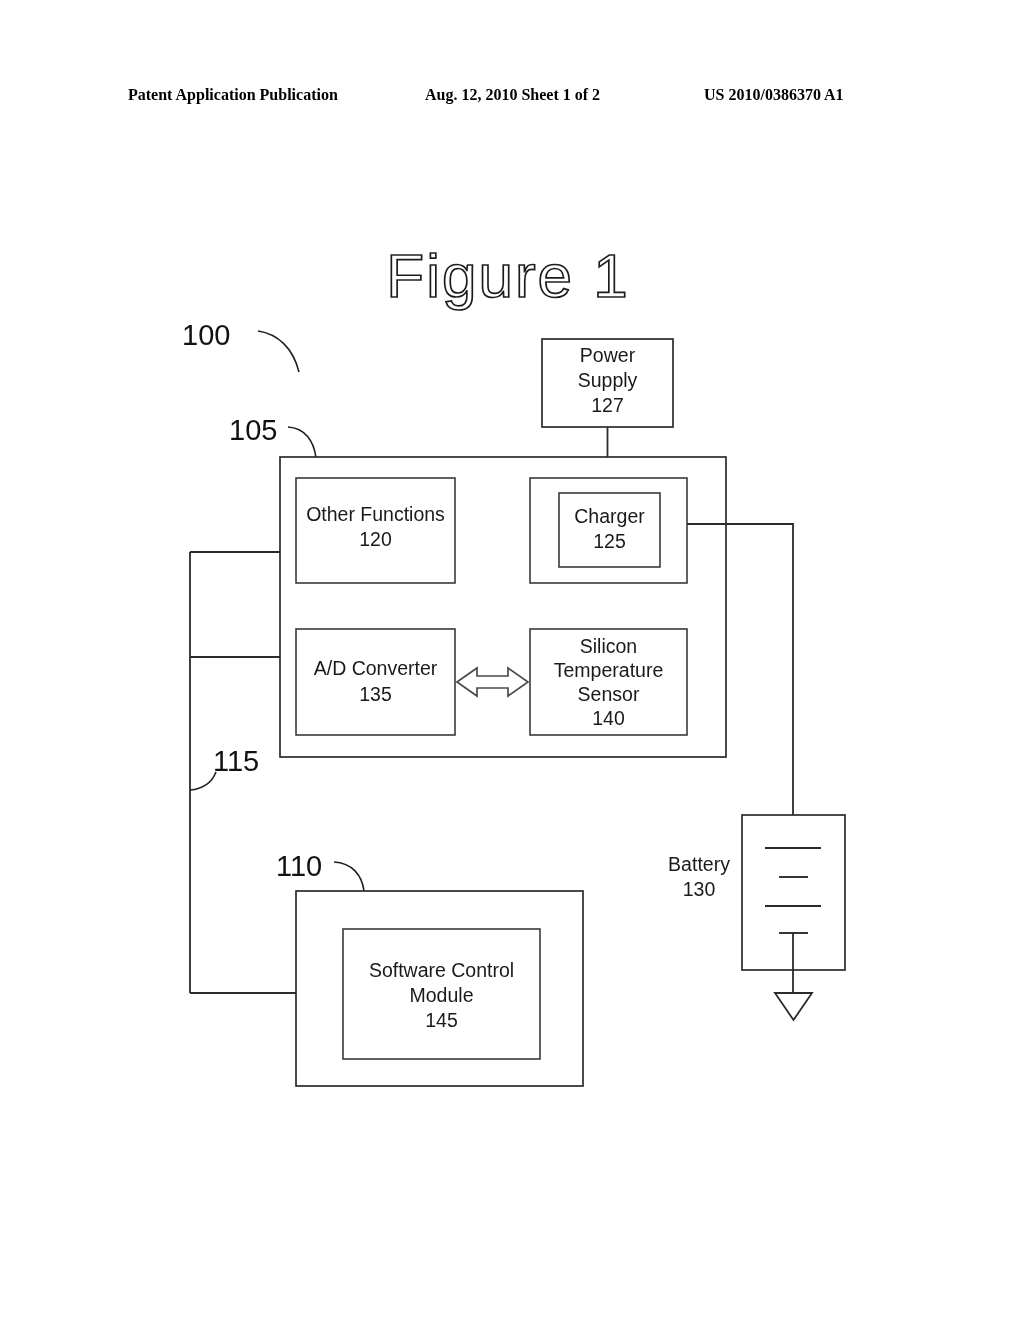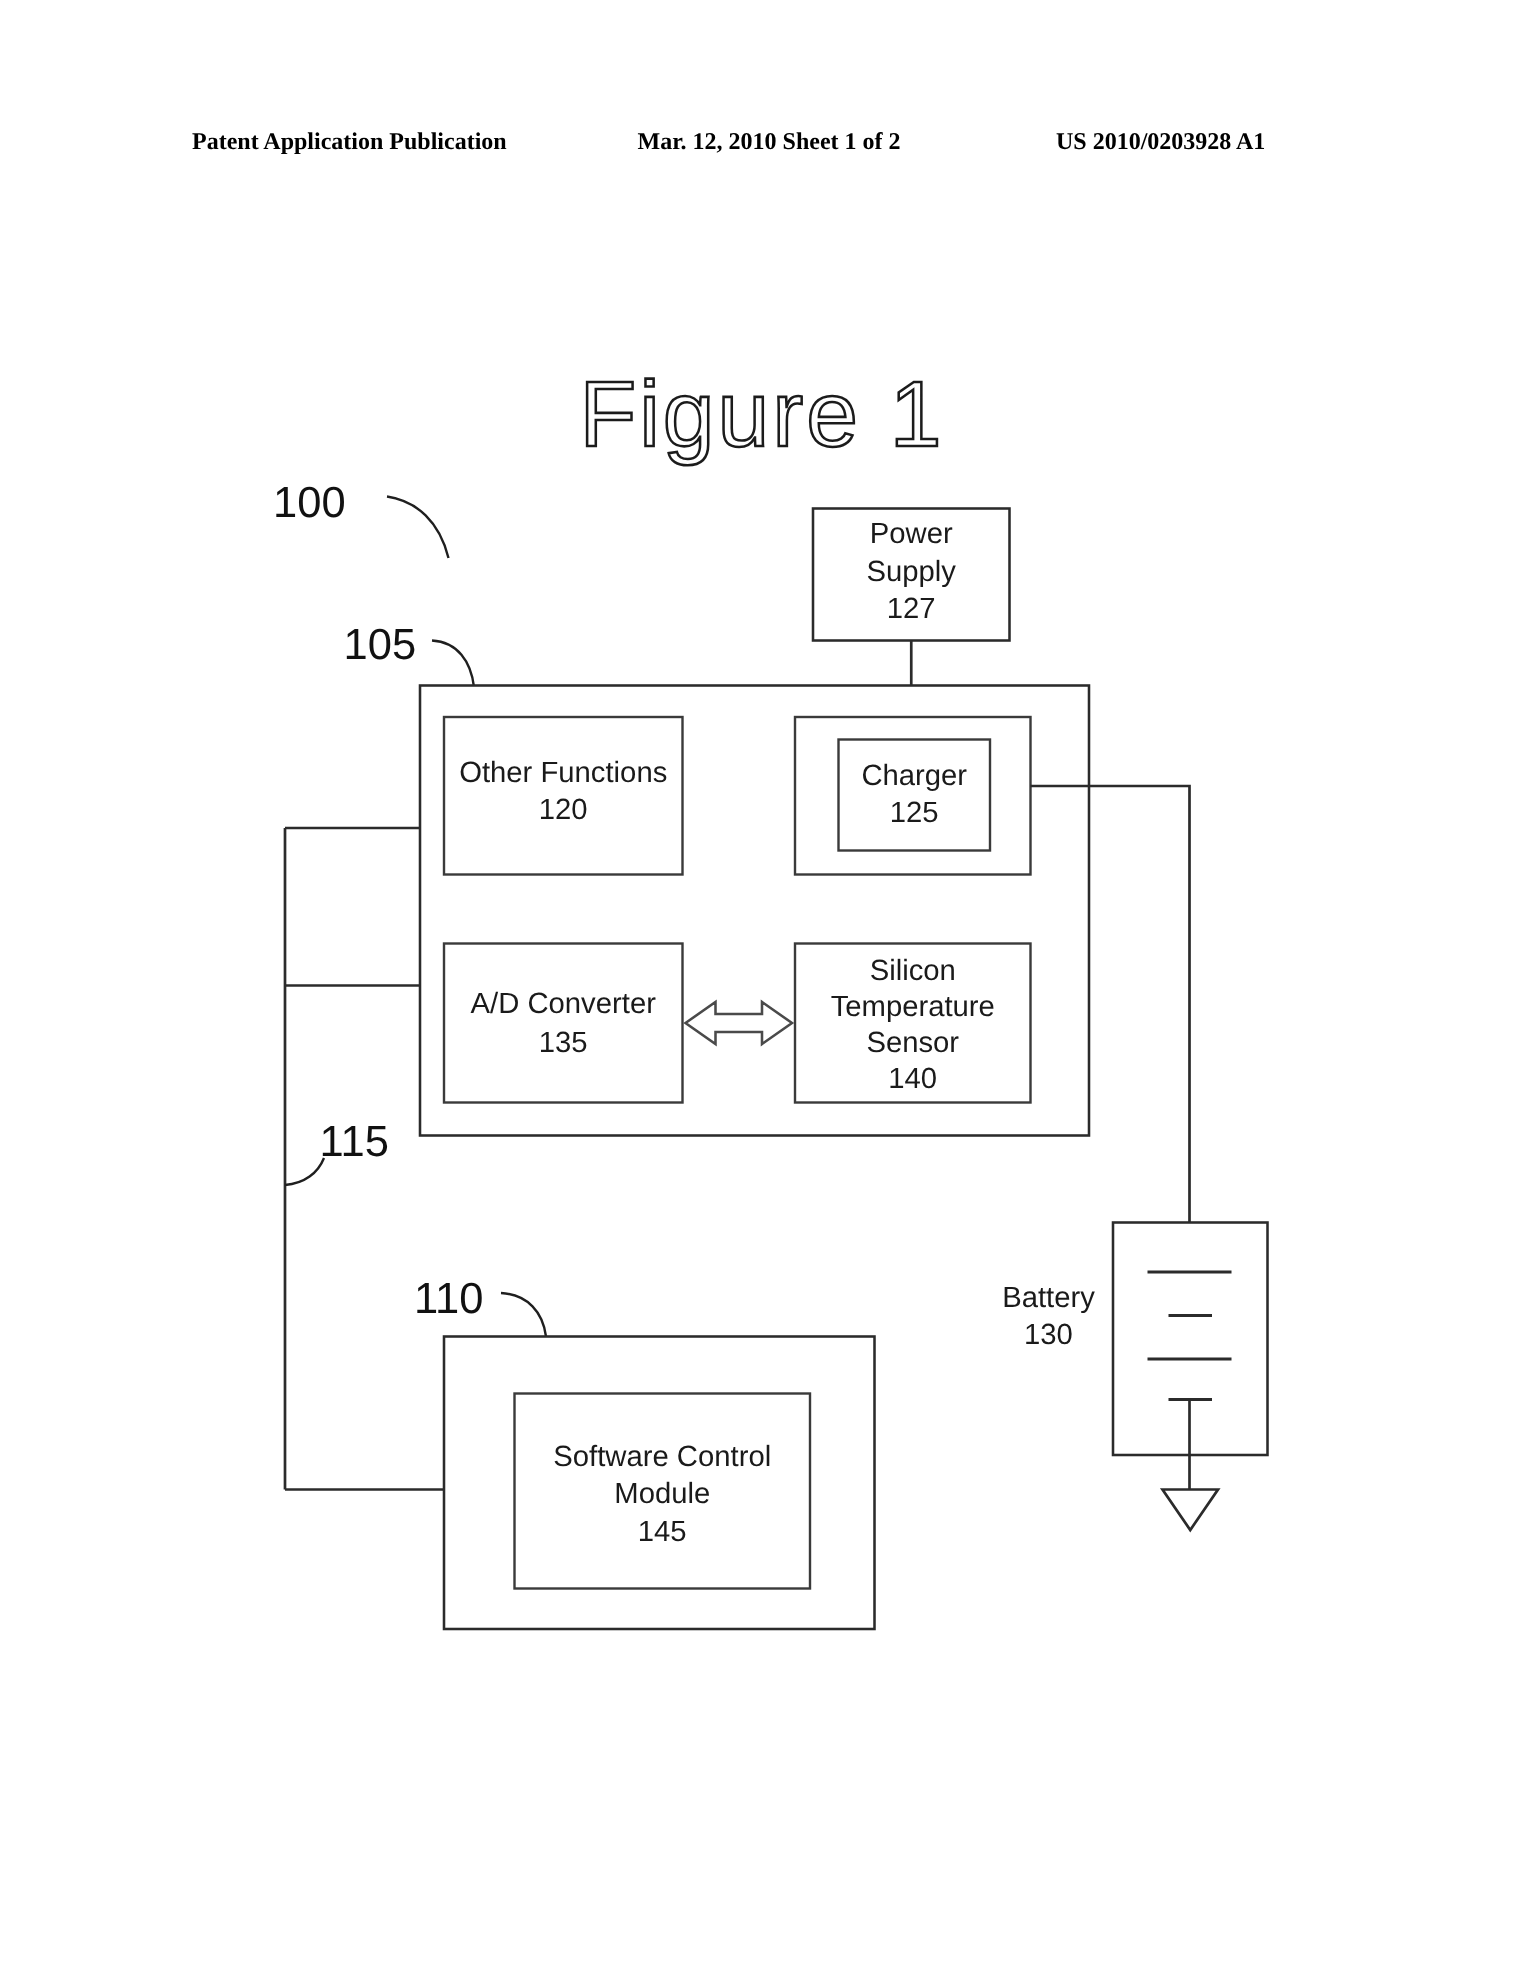--- a/index.html
+++ b/index.html
@@ -107,22 +107,22 @@
     fill: #ffffff;
     stroke: #4a4a4a;
     stroke-width: 1.7px;
   }
 </style>
 </head>
 <body>
 
 <div id="patent-header">
   <span class="hdr-left">Patent Application Publication</span>
-  <span class="hdr-mid">Mar. 12, 2010  Sheet 1 of 2</span>
-  <span class="hdr-right">US 2010/0203928 A1</span>
+  <span class="hdr-mid">Aug. 12, 2010  Sheet 1 of 2</span>
+  <span class="hdr-right">US 2010/0386370 A1</span>
 </div>
 
 <div id="figure-stage">
   <svg id="figure-svg" width="1024" height="1320" viewBox="0 0 1024 1320" xmlns="http://www.w3.org/2000/svg">
 
     <text class="fig-title-outline" x="508" y="281">Figure 1</text>
 
     <text class="ref-num" x="182" y="337">100</text>
     <path class="leader" d="M 258 331 C 278 334 293 348 299 372"></path>
 

